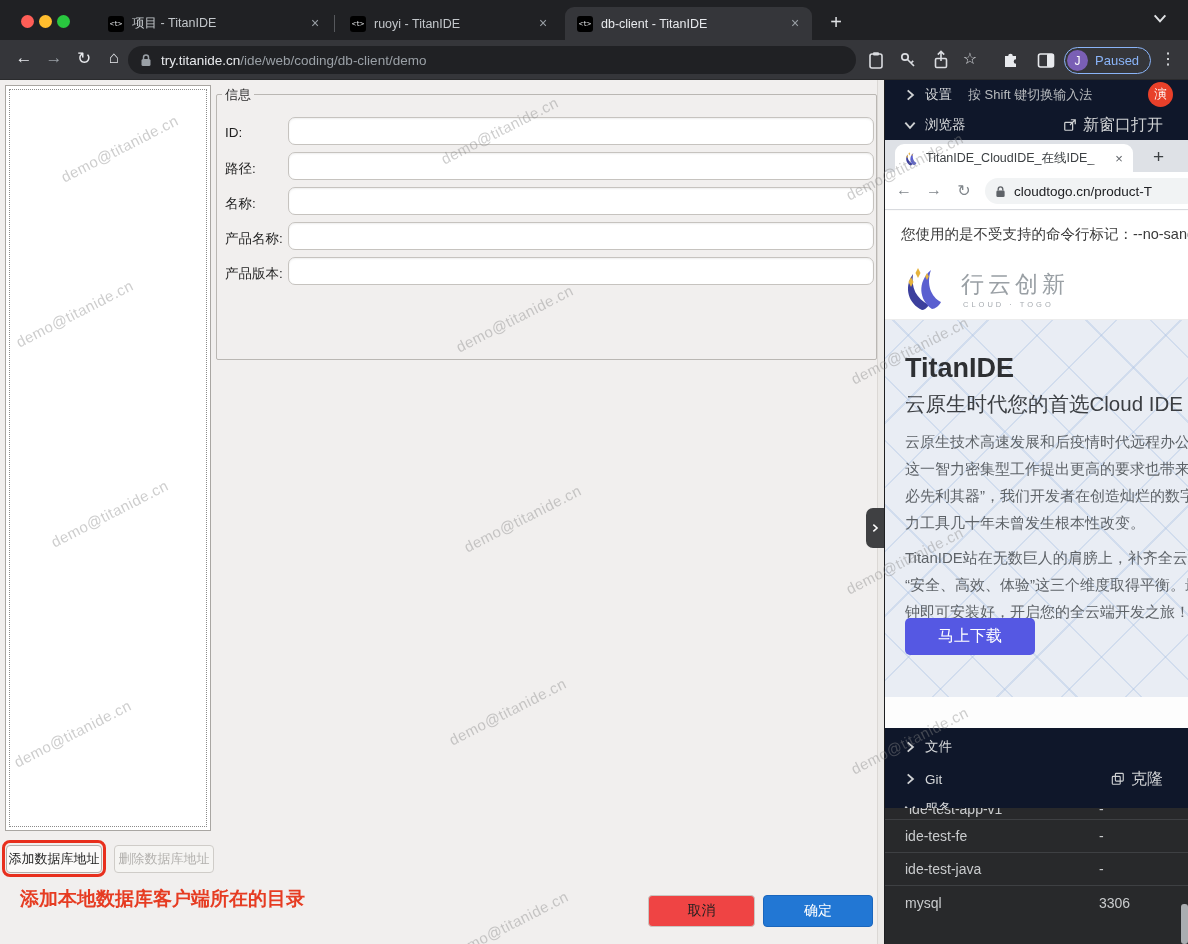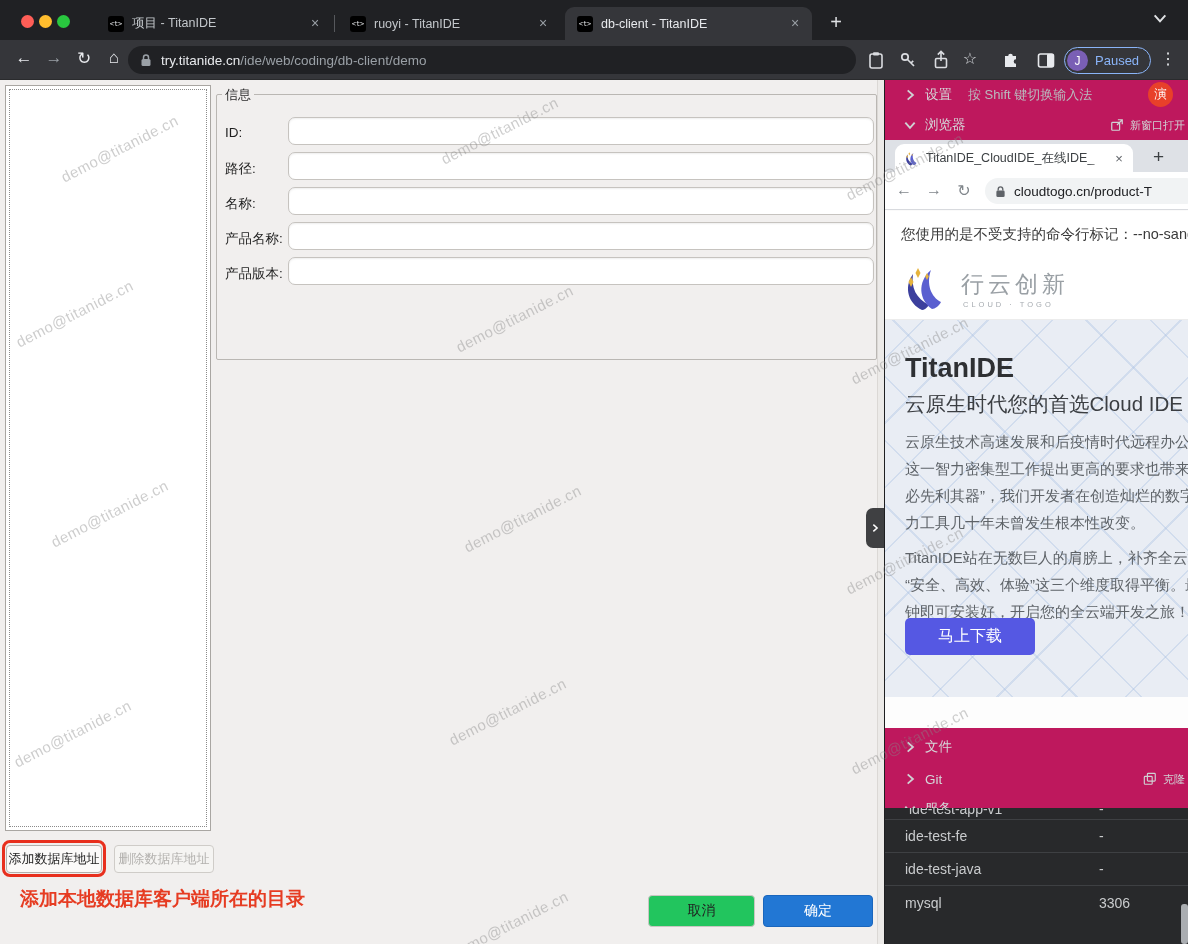--- a/index.html
+++ b/index.html
@@ -55,39 +55,39 @@
   .frow-input{position:absolute;left:71px;width:586px;height:28px;background:#fff;
        border:1px solid #c6c3bf;border-radius:7px;box-shadow:inset 0 1px 2px rgba(0,0,0,.07);}
 
   .btn{position:absolute;height:28px;font-size:13px;color:#1f1f1f;background:#fbfaf9;
        border:1px solid #b3b0ac;border-radius:4px;display:flex;align-items:center;
        justify-content:center;font-family:"Liberation Sans",sans-serif;}
   .btn.disabled{color:#b3b1ae;background:#f5f4f2;border-color:#cfccc8;}
   .redbox{position:absolute;left:2px;top:760px;width:104px;height:37px;
        border:3px solid #e8301e;border-radius:8px;z-index:5;}
   .rednote{position:absolute;left:20px;top:806px;font-size:19px;font-weight:bold;color:#e63c22;}
-  .btn-cancel{left:648px;top:815px;width:107px;height:32px;font-size:14px;background:#22c55e;
+  .btn-cancel{left:648px;top:815px;width:107px;height:32px;font-size:14px;background:#ef4444;
        border-color:#c9c6c2;}
   .btn-ok{left:763px;top:815px;width:110px;height:32px;font-size:14px;background:#2277d4;
        border-color:#1a66bd;color:#fff;}
   .handle{position:absolute;left:866px;top:428px;width:18px;height:40px;background:#3f4042;
        border-radius:7px 0 0 7px;display:flex;align-items:center;justify-content:center;z-index:6;}
 
   
-  .panel{position:absolute;left:884px;top:80px;width:304px;height:864px;background:#be185d;
+  .panel{position:absolute;left:884px;top:80px;width:304px;height:864px;background:#0f172a;
        border-left:1px solid #1e1f21;}
   .prow{position:absolute;left:0;width:304px;height:30px;display:flex;align-items:center;
        color:#d5d7d9;font-size:13.5px;}
   .prow .chev{width:14px;height:14px;margin:0 8px 0 18px;flex:none;}
   .prow .hint{margin-left:16px;color:#b9bcbf;font-size:13px;}
   .badge{position:absolute;right:16px;top:2px;width:25px;height:25px;border-radius:50%;
        background:#e8402a;color:#fff;font-size:12.5px;display:flex;align-items:center;
        justify-content:center;}
-  .rowright{position:absolute;right:4px;display:flex;align-items:center;gap:6px;
-       color:#d0d2d4;font-size:11px;}
+  .rowright{position:absolute;right:26px;display:flex;align-items:center;gap:6px;
+       color:#d0d2d4;font-size:16px;}
 
   
   .preview{position:absolute;left:0;top:60px;width:304px;height:588px;background:#fff;overflow:hidden;}
   .tabstrip{position:absolute;left:0;top:0;width:304px;height:32px;background:#dee1e6;}
   .ptab{position:absolute;left:10px;top:4px;width:238px;height:28px;background:#fff;
        border-radius:9px 9px 0 0;display:flex;align-items:center;padding:0 6px 0 9px;
        font-size:12.5px;color:#3c4043;}
   .ptab .pt{flex:1;overflow:hidden;white-space:nowrap;margin:0 4px 0 7px;position:relative;}
   .ptab .pt:after{content:"";position:absolute;right:0;top:0;width:18px;height:100%;
        background:linear-gradient(90deg,rgba(255,255,255,0),#fff);}

